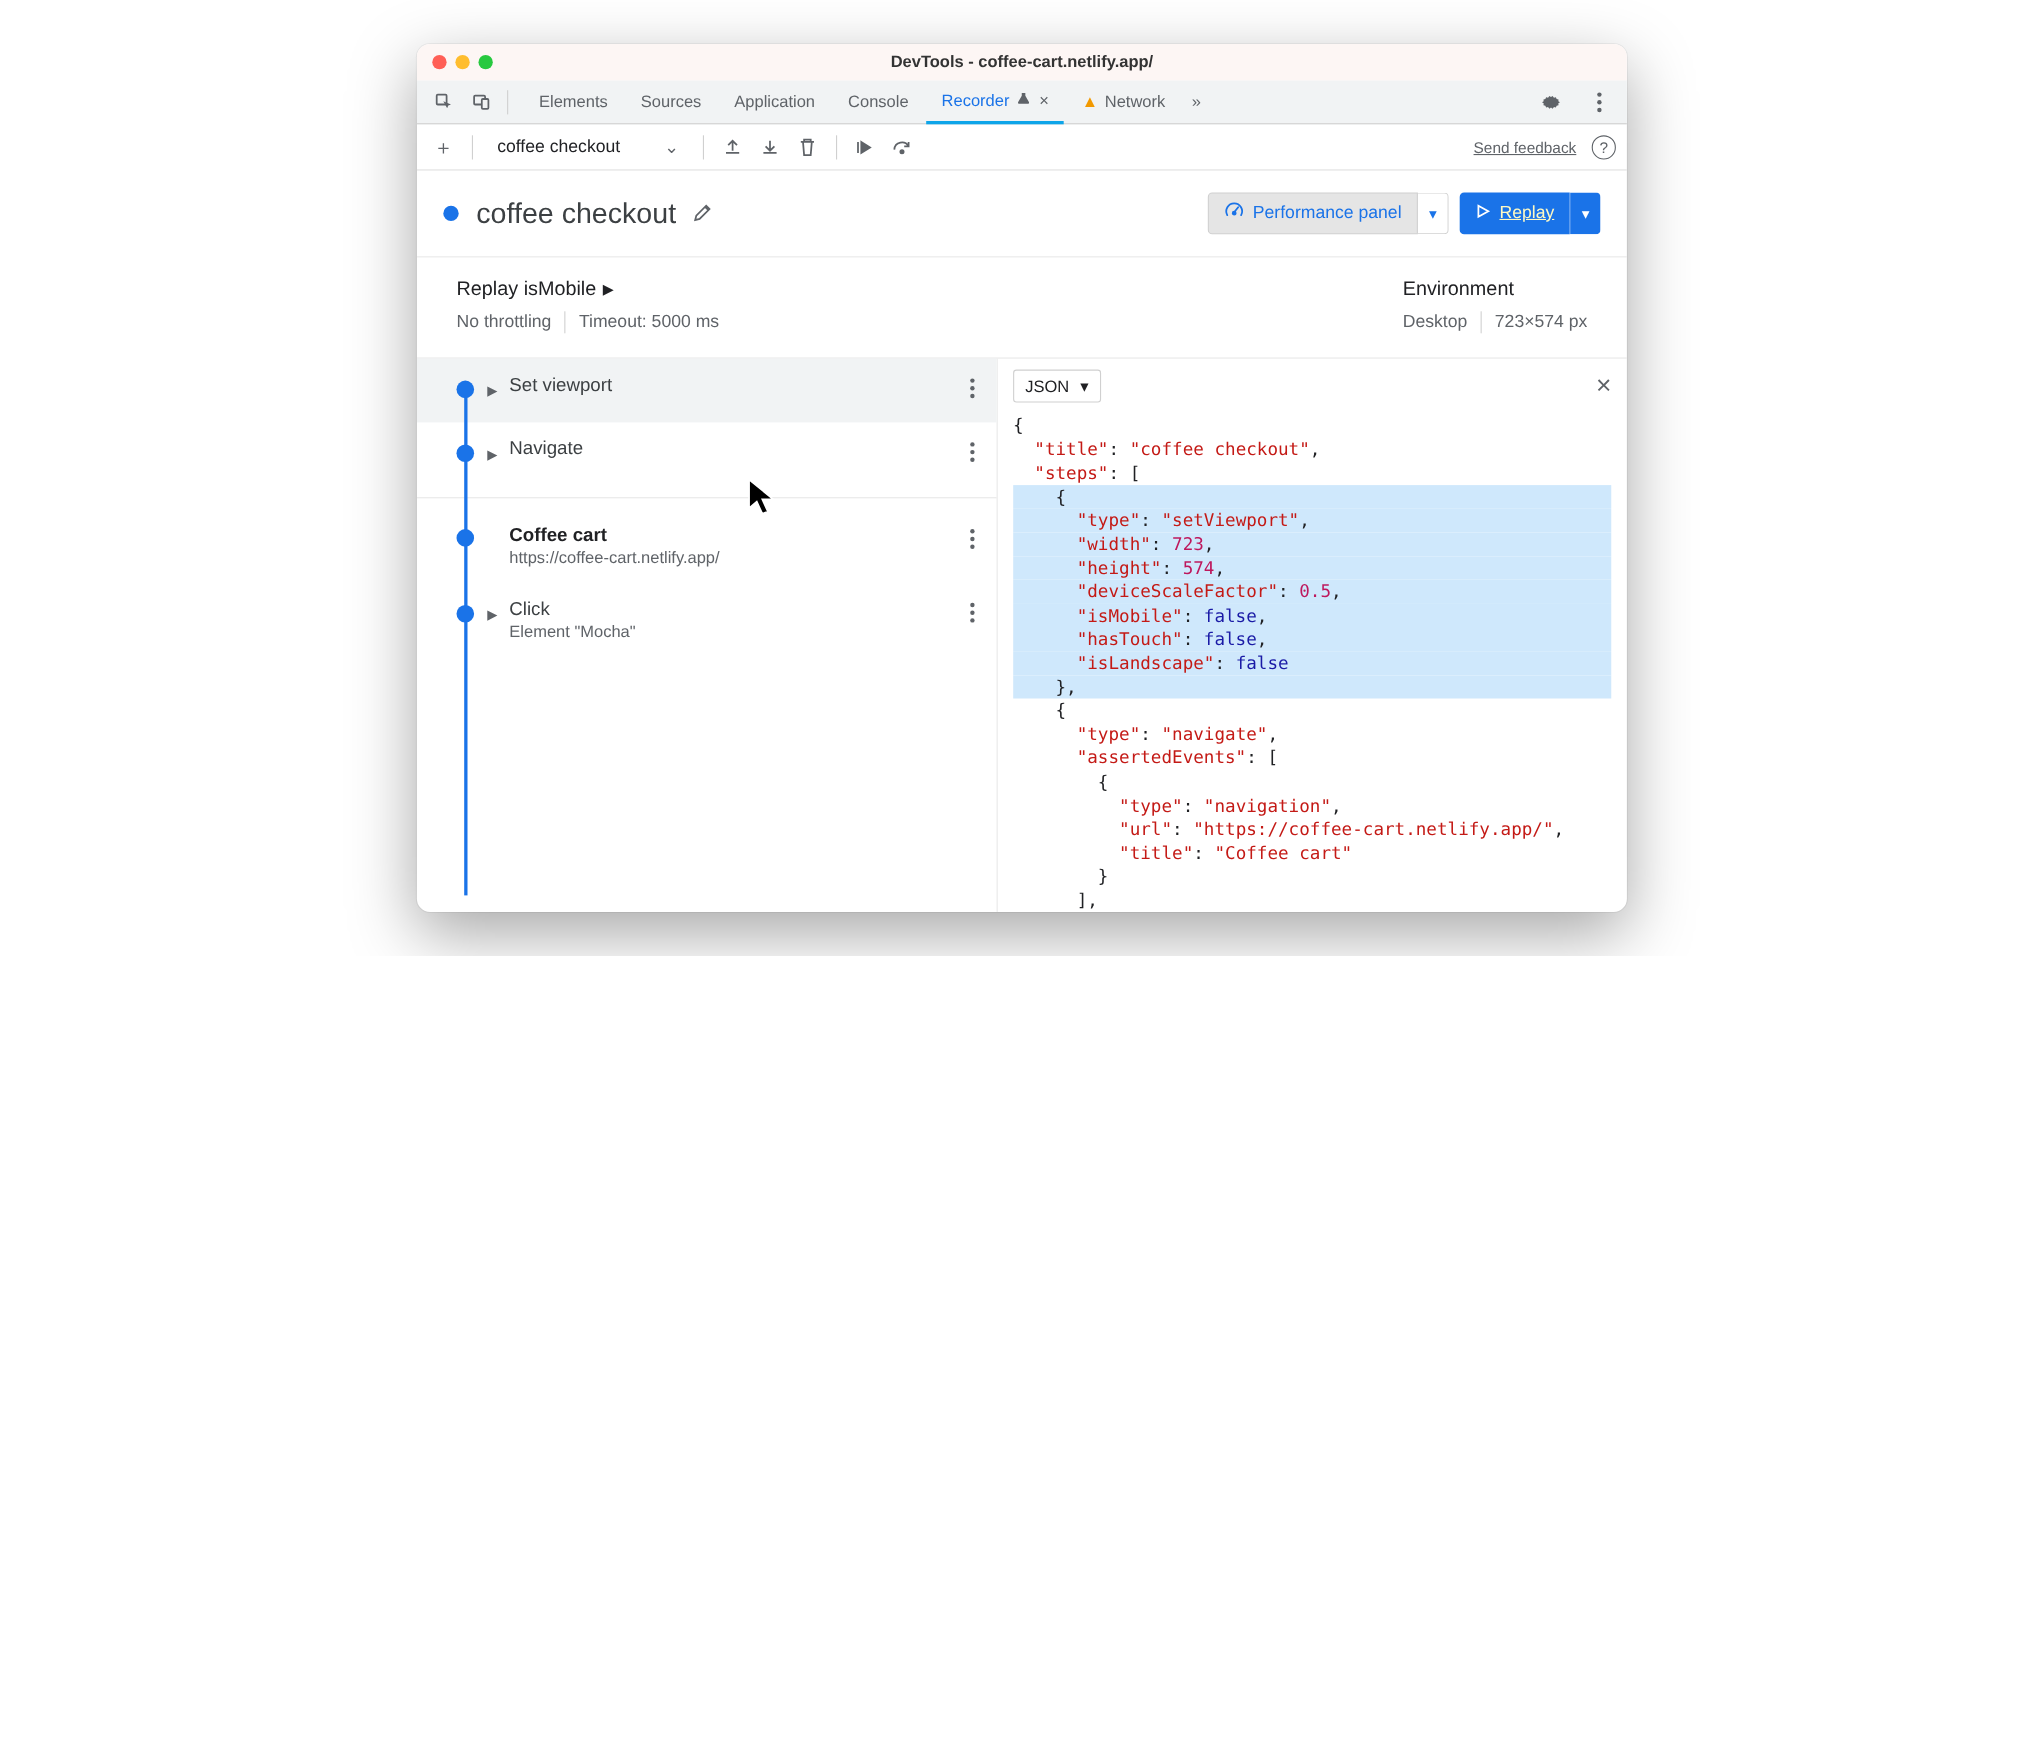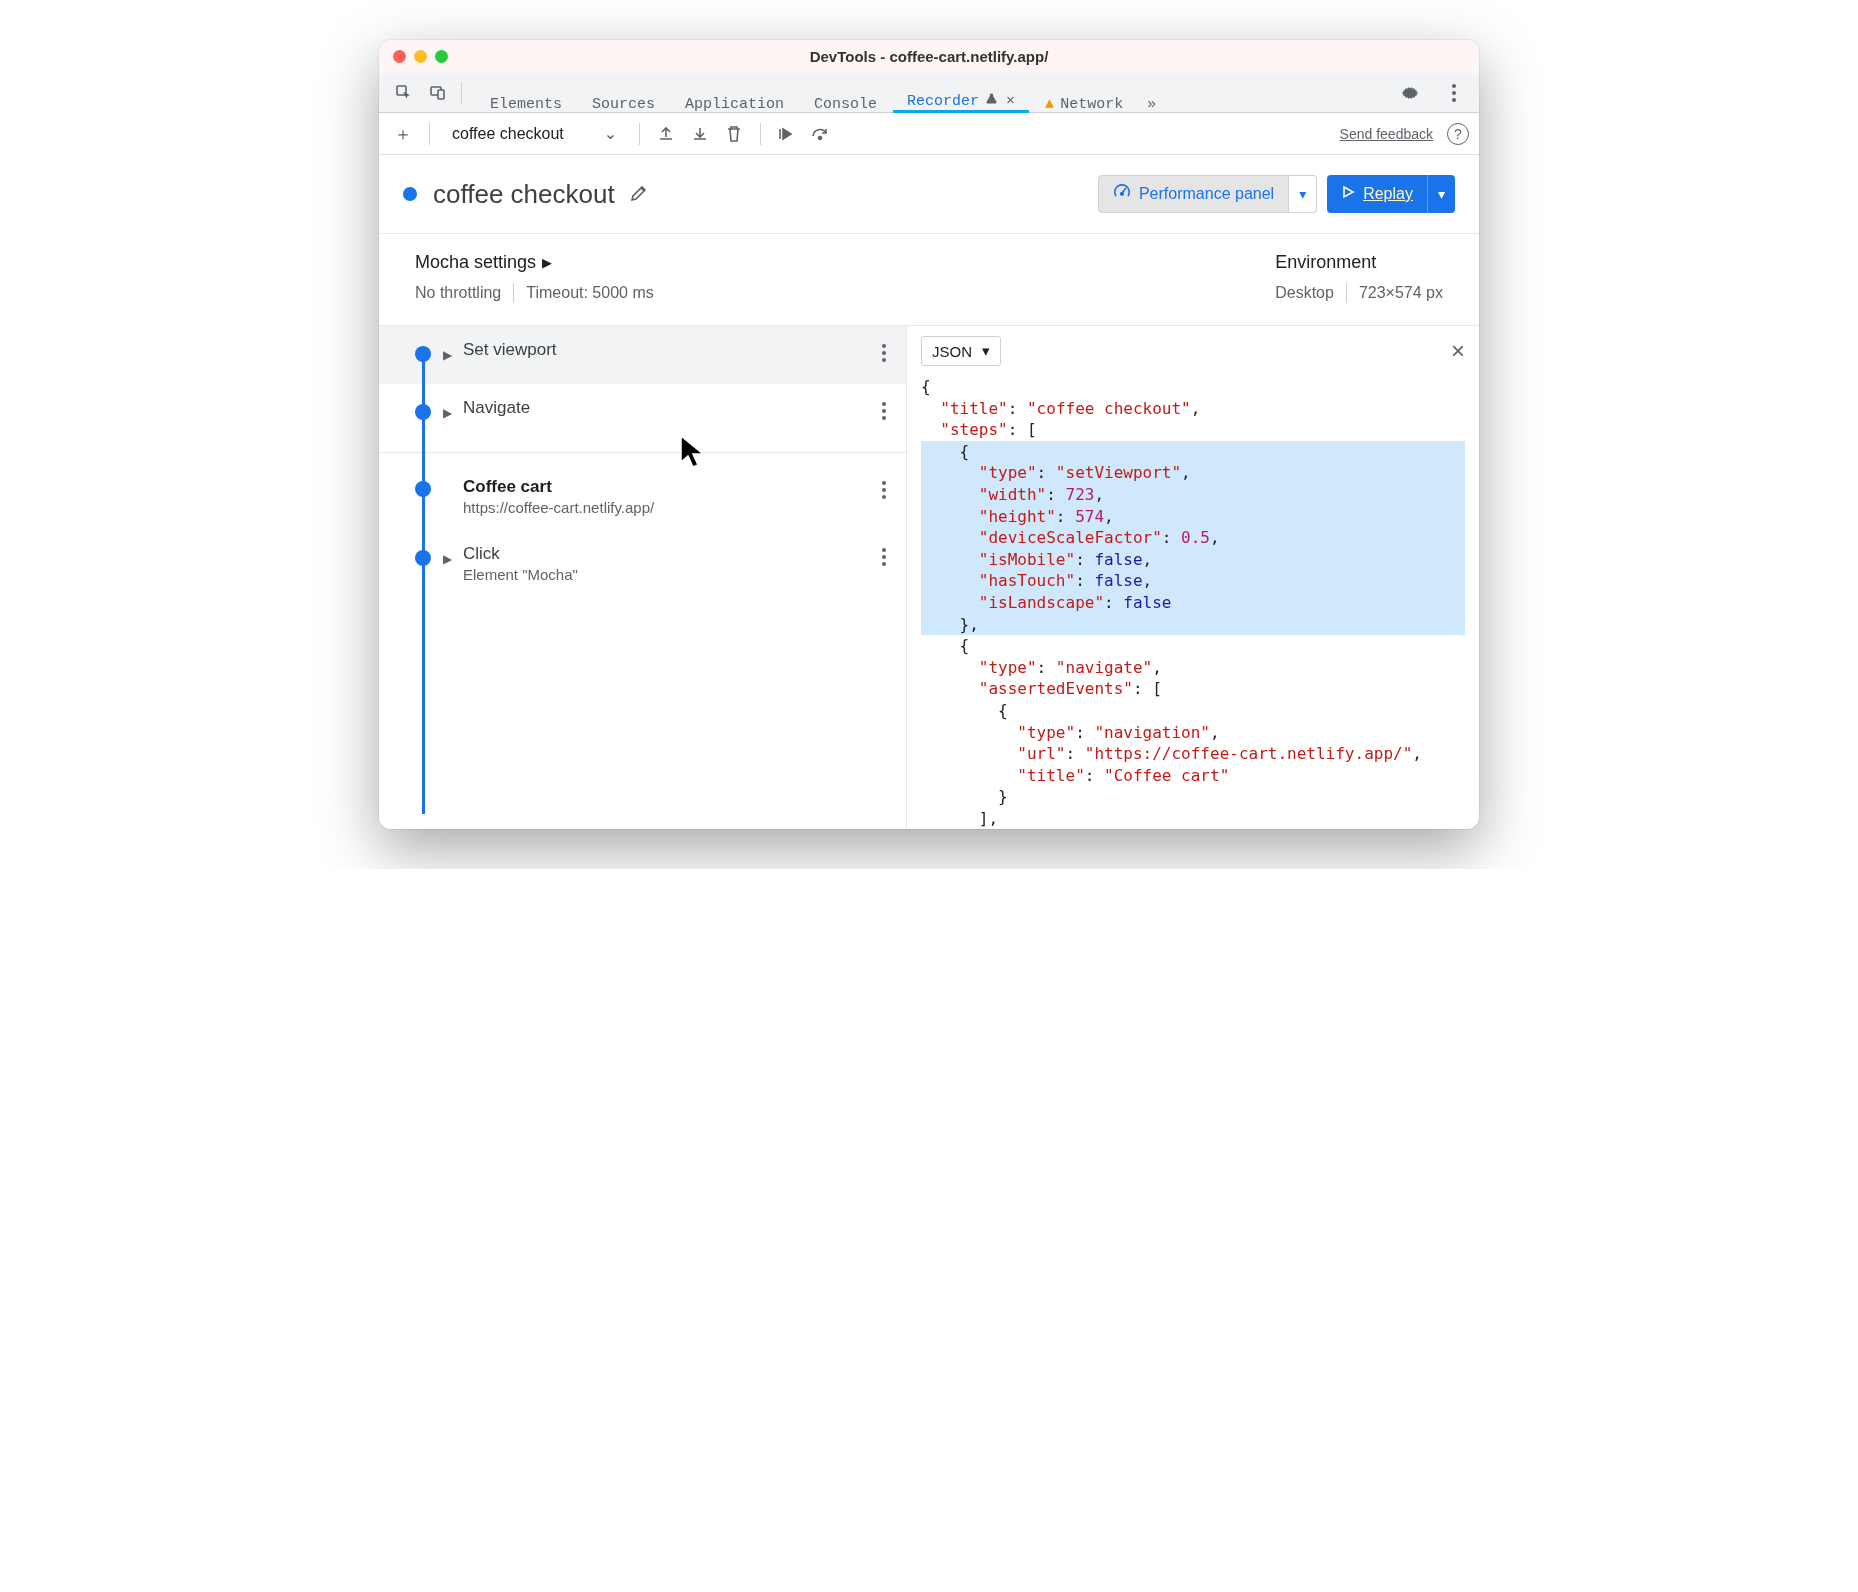--- a/index.html
+++ b/index.html
@@ -42,22 +42,22 @@
   border-bottom: 1px solid #d0d0d0;
   background: #f1f3f4;
   padding: 0 8px;
 }
 .tool-icon {
   width: 34px; height: 34px; display: flex; align-items: center; justify-content: center;
   color: #5f6368; cursor: pointer;
 }
 .tabs { display: flex; gap: 2px; margin-left: 8px; flex: 1; }
 .tab {
-  padding: 0 14px; height: 40px; display: flex; align-items: flex-end; gap: 6px;
-  color: #5f6368; cursor: pointer; font-size: 15px; font-family: Liberation Mono, monospace;
+  padding: 0 14px; height: 40px; display: flex; align-items: center; gap: 6px;
+  color: #5f6368; cursor: pointer; font-size: 15px;
 }
 .tab.active { color: #1a73e8; border-bottom: 3px solid #0ea5e9; font-weight: 500; }
 .tab .warn { color: #f29900; }
 .tab .close { color: #5f6368; font-size: 15px; margin-left: 2px; }
 .tabstrip-right { display: flex; align-items: center; gap: 10px; margin-left: auto; }
 
 .toolbar2 {
   display: flex; align-items: center; height: 42px;
   border-bottom: 1px solid #e0e0e0; padding: 0 10px; gap: 6px;
 }
@@ -290,21 +290,21 @@
           <span>Replay</span>
         </button>
         <div class="btn-split">▾</div>
       </div>
     </div>
   </div>
 
   <div class="settings-row">
     <div class="settings-block">
       <h4>
-          <span>Mocha settings</span> 
+          <span>Replay isMobile</span> 
           <span style="font-size:13px;">▶</span>
         </h4>
       <div class="settings-meta">
         <span>No throttling</span>
         <div class="vdiv"></div>
         <span>Timeout: 5000 ms</span>
       </div>
     </div>
     <div class="settings-block env-block">
       <h4>Environment</h4>

